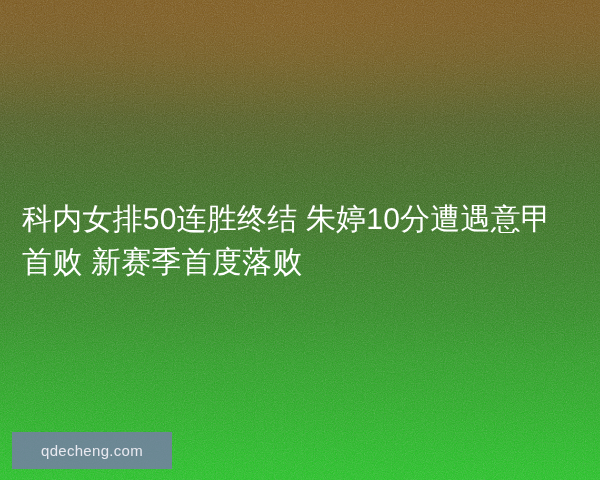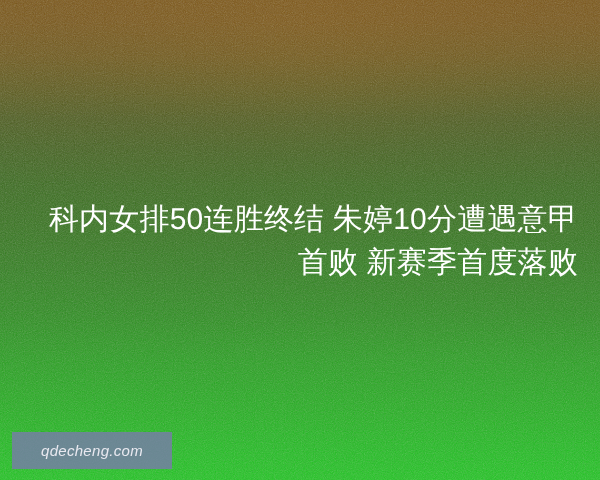--- a/index.html
+++ b/index.html
@@ -61,21 +61,21 @@
     pointer-events: none;
   }
 
   
   .headline {
     position: absolute;
     left: 0;
     right: 0;
     top: 198px;
     padding: 0 22px;
-    text-align: right;
+    text-align: left;
     color: #ffffff;
     font-size: 30px;
     line-height: 43px;
     font-weight: 400;
     letter-spacing: 0.2px;
     white-space: pre-line;
     text-rendering: geometricPrecision;
   }
 
   
@@ -90,21 +90,20 @@
     align-items: center;
     justify-content: center;
   }
 
   .watermark-text {
     color: #e9e9f0;
     font-size: 15px;
     font-weight: 400;
     letter-spacing: 0.3px;
     line-height: 1;
-    font-style: italic;
   }
 </style>
 </head>
 <body>
 
 <div id="stage">
 
   <div class="bg-gradient"></div>
   <div class="bg-vignette"></div>
 

